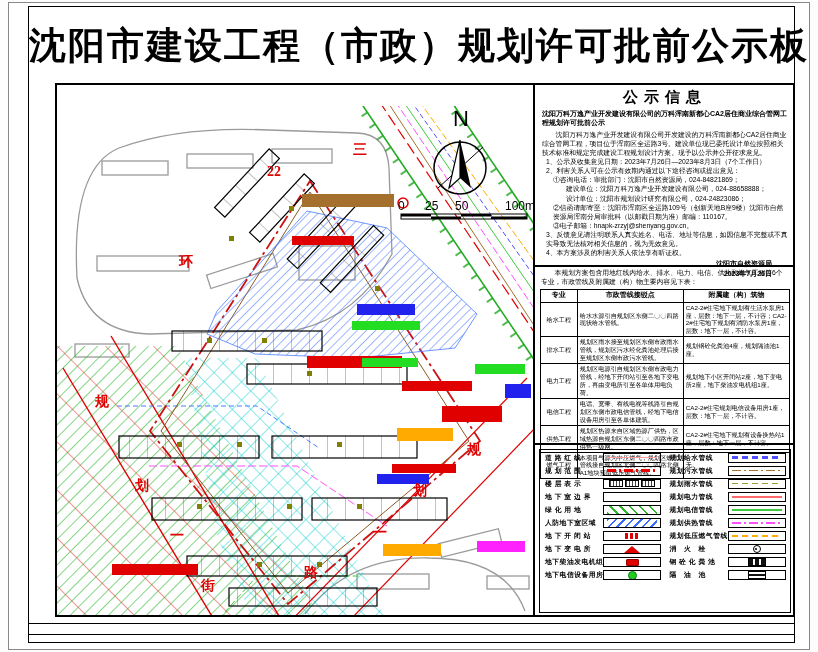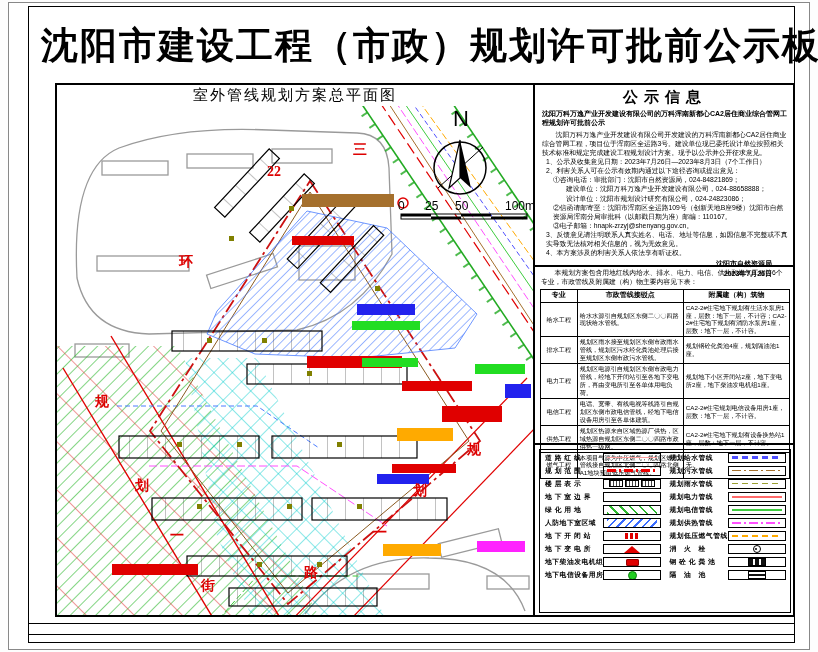--- a/index.html
+++ b/index.html
@@ -1,20 +1,20 @@
 <!DOCTYPE html>
 <html><head>
 <meta charset="utf-8">
 <style>
   html,body{margin:0;padding:0}
   body{width:818px;height:652px;background:#fdfdfd;position:relative;overflow:hidden;
        font-family:"Liberation Serif",serif;color:#000}
   .edge{position:absolute;left:8px;top:2px;width:800px;height:646px;border:1px solid #888;background:#fff}
   .sheet{position:absolute;left:28px;top:6px;width:767px;height:637px;border:1.5px solid #000;box-sizing:border-box;background:#fff}
-  .big-title{position:absolute;left:12px;right:0;top:14px;text-align:center;font-size:37px;font-weight:700;letter-spacing:2px;white-space:nowrap}
+  .big-title{position:absolute;left:0;right:0;top:14px;text-align:center;font-size:37px;font-weight:700;letter-spacing:2px;white-space:nowrap}
   .content{position:absolute;left:26px;top:76px;width:740px;height:534px;border:2px solid #000;box-sizing:border-box}
   .bline1{position:absolute;left:0;right:0;top:616px;border-top:1.5px solid #000}
   .bline2{position:absolute;left:0;right:0;top:627px;border-top:1px solid #000}
 
   
   .map-panel{position:absolute;left:0;top:0;width:478px;height:100%;border-right:2px solid #000;box-sizing:border-box}
   .map-title{height:21px;line-height:20px;text-align:center;font-size:15px;letter-spacing:2px;border-bottom:1.5px solid #000}
   .map-area{position:absolute;left:0;top:21px;width:476px;height:509px;overflow:hidden;background:#fff}
 
   
@@ -65,21 +65,20 @@
 </head>
 <body>
 
 <div class="edge"></div>
 <div class="sheet">
   <div class="big-title">沈阳市建设工程（市政）规划许可批前公示板</div>
 
   <div class="content">
 
     <div class="map-panel">
-      <div class="map-title">室外管线规划方案总平面图</div>
       <div class="map-area">
         <svg width="476" height="509" viewBox="0 0 476 509">
           <defs>
             <pattern id="gh" width="9" height="9" patternUnits="userSpaceOnUse" patternTransform="rotate(45)">
               <line x1="0" y1="0" x2="0" y2="9" stroke="#2eb82e" stroke-width="1.2"></line>
             </pattern>
             <pattern id="rg" width="34" height="34" patternUnits="userSpaceOnUse" patternTransform="rotate(-45)">
               <line x1="0" y1="0" x2="0" y2="34" stroke="#e03030" stroke-width="1"></line>
             </pattern>
             <pattern id="cgA" width="13" height="13" patternUnits="userSpaceOnUse" patternTransform="rotate(45)">

